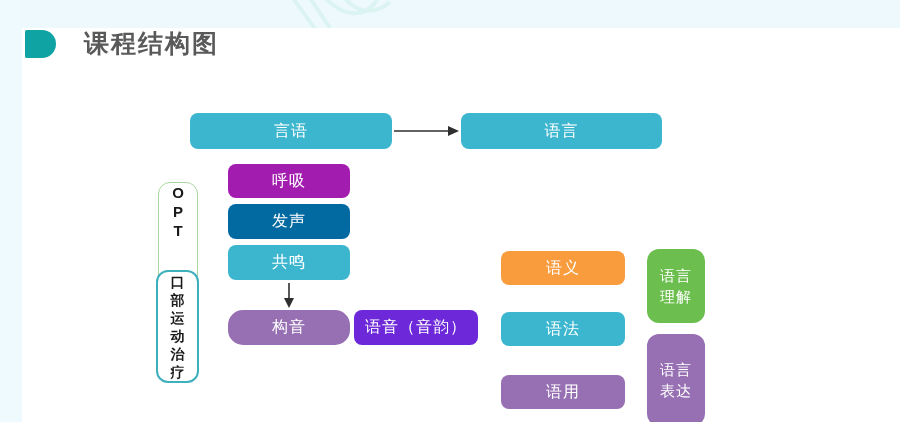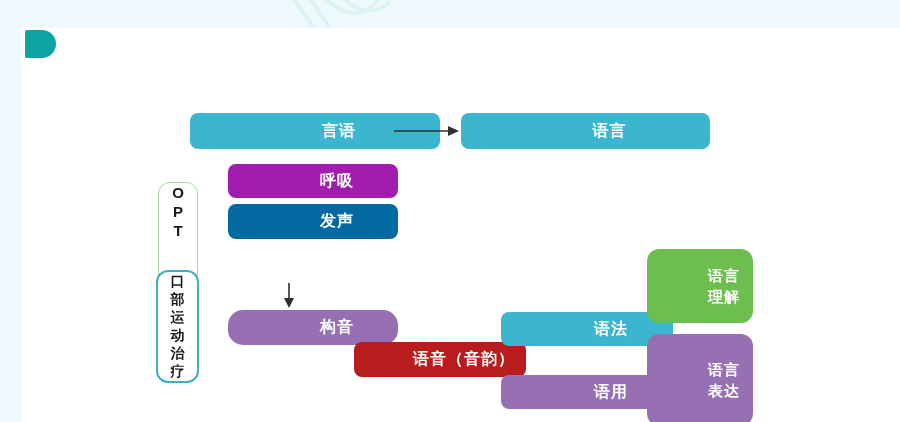--- a/index.html
+++ b/index.html
@@ -9,22 +9,22 @@
   .strip-top{position:absolute;left:0;top:0;width:900px;height:28px;background:#edf9fc;}
   .strip-left{position:absolute;left:0;top:0;width:22px;height:422px;background:#eefafd;}
   .deco{position:absolute;left:282px;top:0;}
 
   .title-icon{position:absolute;left:25px;top:30px;width:31px;height:28px;
     border-radius:2px 15px 15px 2px;}
   .page-title{position:absolute;left:84px;top:27px;font-size:25px;font-weight:bold;
     color:#595959;letter-spacing:2px;white-space:nowrap;}
 
   .node{position:absolute;display:flex;align-items:center;justify-content:center;
-    color:#ffffff;font-weight:bold;font-size:16px;border-radius:8px;
-    text-align:center;letter-spacing:1px;padding-left:48px;}
+    color:#ffffff;font-weight:normal;font-size:16px;border-radius:8px;
+    text-align:center;letter-spacing:1px;}
   .node.tall{border-radius:12px;font-size:15px;}
   .node.tall .wrap2{display:block;width:34px;line-height:21px;word-break:break-all;}
 
   .n-yanyu{left:190px;top:113px;width:202px;height:36px;}
   .n-yuyan{left:461px;top:113px;width:201px;height:36px;}
   .n-huxi{left:228px;top:164px;width:122px;height:34px;}
   .n-fasheng{left:228px;top:204px;width:122px;height:35px;}
   .n-gongming{left:228px;top:245px;width:122px;height:35px;}
   .n-gouyin{left:228px;top:310px;width:122px;height:35px;}
   .n-yuyin{left:354px;top:310px;width:124px;height:35px;}
@@ -34,21 +34,21 @@
   .n-lijie{left:647px;top:249px;width:58px;height:74px;}
   .n-biaoda{left:647px;top:334px;width:58px;height:92px;text-align:center;}
 
   .opt-box{position:absolute;left:158px;top:182px;width:40px;height:106px;
     background:#ffffff;border:1.5px solid #aad79f;border-radius:12px;z-index:1;
     display:flex;align-items:flex-start;justify-content:center;box-sizing:border-box;}
   .opt-box .vtext{width:16px;text-align:center;word-break:break-all;
     font-size:15px;font-weight:bold;color:#1a1a1a;line-height:19px;}
   .mouth-box{position:absolute;left:156px;top:270px;width:43px;height:113px;
     background:#ffffff;border:2px solid #3eb0bd;border-radius:12px;z-index:2;
-    display:flex;align-items:center;justify-content:center;box-sizing:border-box;font-family:Liberation Serif, serif;}
+    display:flex;align-items:center;justify-content:center;box-sizing:border-box;}
   .mouth-box .vtext{width:16px;text-align:center;word-break:break-all;
     font-size:14px;font-weight:bold;color:#1a1a1a;line-height:18px;}
 
   .arrow{position:absolute;}
   .a-right{left:394px;top:123px;}
   .a-down{left:281px;top:283px;}
 </style>
 </head>
 <body>
 
@@ -60,48 +60,51 @@
   <svg class="deco" width="120" height="28" viewBox="0 0 120 28">
     <g fill="none" stroke="#d9f3ef" stroke-width="4" opacity="0.8">
       <path d="M8,-6 L34,30"></path>
       <path d="M24,-8 L48,28"></path>
       <path d="M40,-6 C60,18 84,20 96,-2"></path>
       <path d="M58,-10 C70,14 92,16 108,2"></path>
     </g>
   </svg>
 
   <div class="title-icon" style="background-color: rgb(16, 163, 164);"></div>
+  <div class="page-title">课程结构图</div>
 
   <div class="node n-yanyu" style="background-color: rgb(60, 182, 206);">言语</div>
 
   <svg class="arrow a-right" width="66" height="16" viewBox="0 0 66 16">
     <line x1="0" y1="8" x2="55" y2="8" stroke="#2f2f2f" stroke-width="1.6"></line>
     <path d="M54,3 L65,8 L54,13 Z" fill="#2f2f2f"></path>
   </svg>
 
   <div class="node n-yuyan" style="background-color: rgb(60, 182, 206);">语言</div>
 
   <div class="node n-huxi" style="background-color: #a21caf;">呼吸</div>
   <div class="node n-fasheng" style="background-color: #0369a1;">发声</div>
+  <div class="node n-gongming" style="background-color: rgb(60, 182, 206);">共鸣</div>
 
   <svg class="arrow a-down" width="16" height="26" viewBox="0 0 16 26">
     <line x1="8" y1="0" x2="8" y2="16" stroke="#2f2f2f" stroke-width="1.6"></line>
     <path d="M3,15 L8,25 L13,15 Z" fill="#2f2f2f"></path>
   </svg>
 
   <div class="node n-gouyin" style="background-color: rgb(151, 112, 180); border-radius: 15px;">构音</div>
-  <div class="node n-yuyin" style="background-color: #b91c1c; margin-top: 32px;">语音（音韵）</div>
+  <div class="node n-yuyin" style="background-color: #6d28d9;">语音（音韵）</div>
 
   <div class="opt-box">
     <div class="vtext">OPT</div>
   </div>
   <div class="mouth-box">
     <div class="vtext">口部运动治疗</div>
   </div>
 
+  <div class="node n-yuyi" style="background-color: rgb(248, 156, 62);">语义</div>
   <div class="node n-yufa" style="background-color: rgb(60, 182, 206);">语法</div>
   <div class="node n-yuyong" style="background-color: rgb(151, 112, 180);">语用</div>
 
   <div class="node tall n-lijie" style="background-color: rgb(108, 191, 79);">
     <span class="wrap2">语言理解</span>
   </div>
   <div class="node tall n-biaoda" style="background-color: rgb(151, 112, 180);">
     <span class="wrap2">语言表达</span>
   </div>
 

